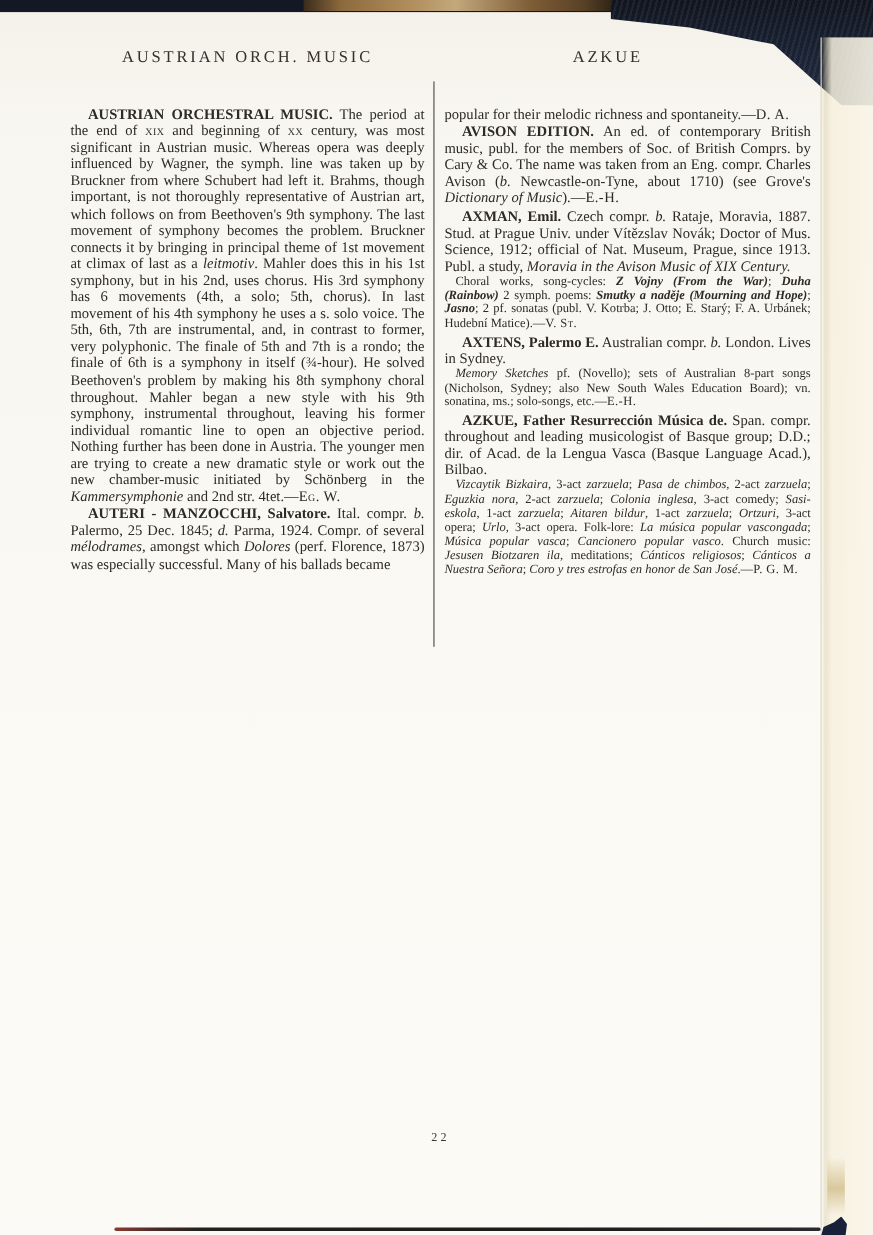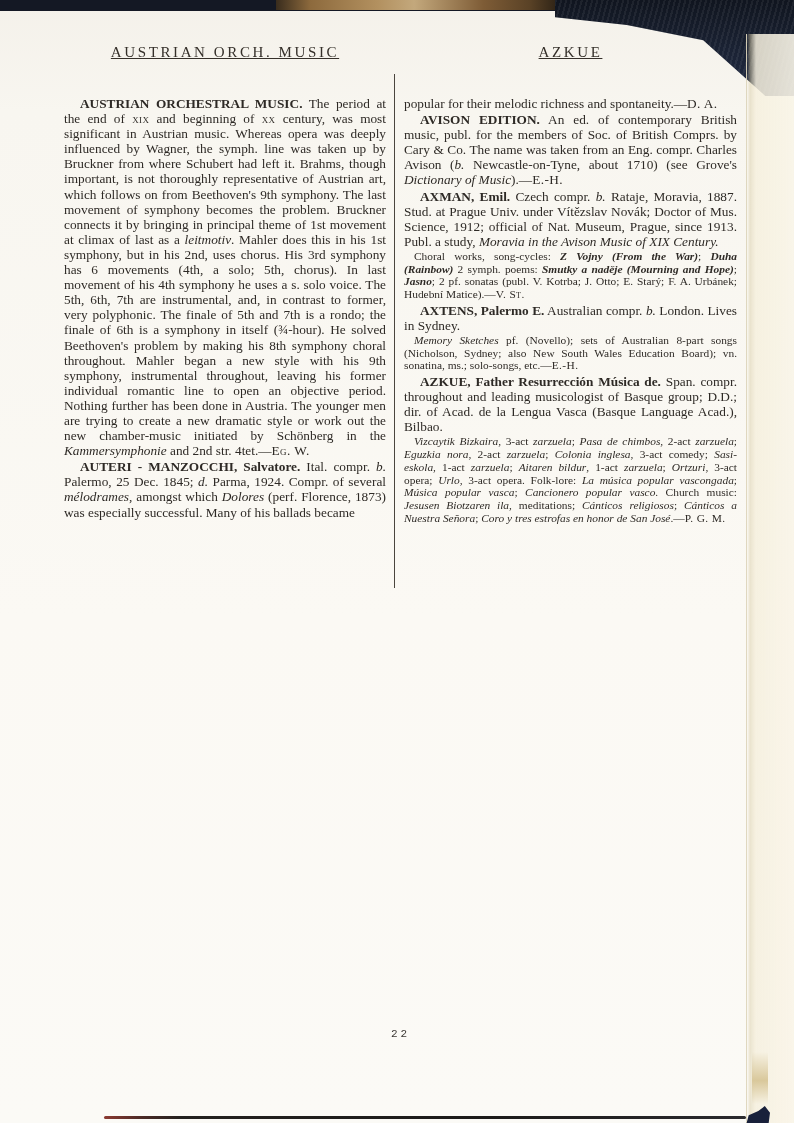--- a/index.html
+++ b/index.html
@@ -22,36 +22,36 @@
   .right-edge-strip{position:absolute;right:0;top:34px;bottom:0;width:47px;
     background:linear-gradient(90deg,rgba(240,232,208,0) 0,rgba(214,201,160,.45) 3px,rgba(246,240,222,.85) 9px,rgba(249,245,232,.9) 100%);
     border-left:1px solid rgba(176,160,114,.35);}
   .right-tan-streak{position:absolute;right:26px;top:1052px;width:16px;height:52px;
     background:linear-gradient(180deg,rgba(217,200,155,0),#d9c89b 55%,rgba(217,200,155,0));}
   .bottom-line{position:absolute;left:104px;top:1116px;width:642px;height:3px;
     background:linear-gradient(90deg,#8c3a32 0%,#4a2a26 6%,#23211f 12%,#1c1b1a 60%,#2a2a2e 100%);border-radius:2px;}
   .bottom-right-blob{position:absolute;left:744px;top:1106px;width:26px;height:17px;background:#18203a;
     clip-path:polygon(18% 55%,55% 30%,80% 0,100% 40%,95% 100%,10% 100%);}
   
-  .col-header{position:absolute;top:44px;font-size:15px;letter-spacing:2.6px;text-align:center;color:#35302a;text-decoration:underline;}
+  .col-header{position:absolute;top:44px;font-size:15px;letter-spacing:2.6px;text-align:center;color:#35302a;}
   .col-header.left{left:64px;width:322px;}
-  .col-header.right{left:404px;width:333px;}
+  .col-header.right{left:386px;width:333px;}
   .divider{position:absolute;left:394px;top:74px;width:1px;height:514px;background:#4a453e;}
   .column{position:absolute;top:72px;text-align:justify;margin-top:24px;}
   .column.left{left:64px;width:322px;}
   .column.right{left:404px;width:333px;}
   .para{font-size:13.3px;line-height:15.1px;margin:0 0 1px 0;}
   .para.indent{text-indent:16px;}
   .works{font-size:11.4px;line-height:12.7px;margin:1px 0 2px 0;text-indent:10px;}
   .b{font-weight:bold;}
   .i{font-style:italic;}
   .bi{font-style:italic;font-weight:bold;}
   .sc{font-variant:small-caps;letter-spacing:.4px;}
   .page-number{position:absolute;left:64px;width:673px;top:1028px;text-align:center;
-    font-size:11px;letter-spacing:3px;color:#3a3632;font-family:Liberation Mono, monospace;}
+    font-size:11px;letter-spacing:3px;color:#3a3632;}
 </style>
 </head>
 <body>
 
 <div class="page">
 
   <div class="top-band"></div>
   <div class="top-tan"></div>
   <div class="top-right-cover"></div>
   <div class="right-edge-strip"></div>

